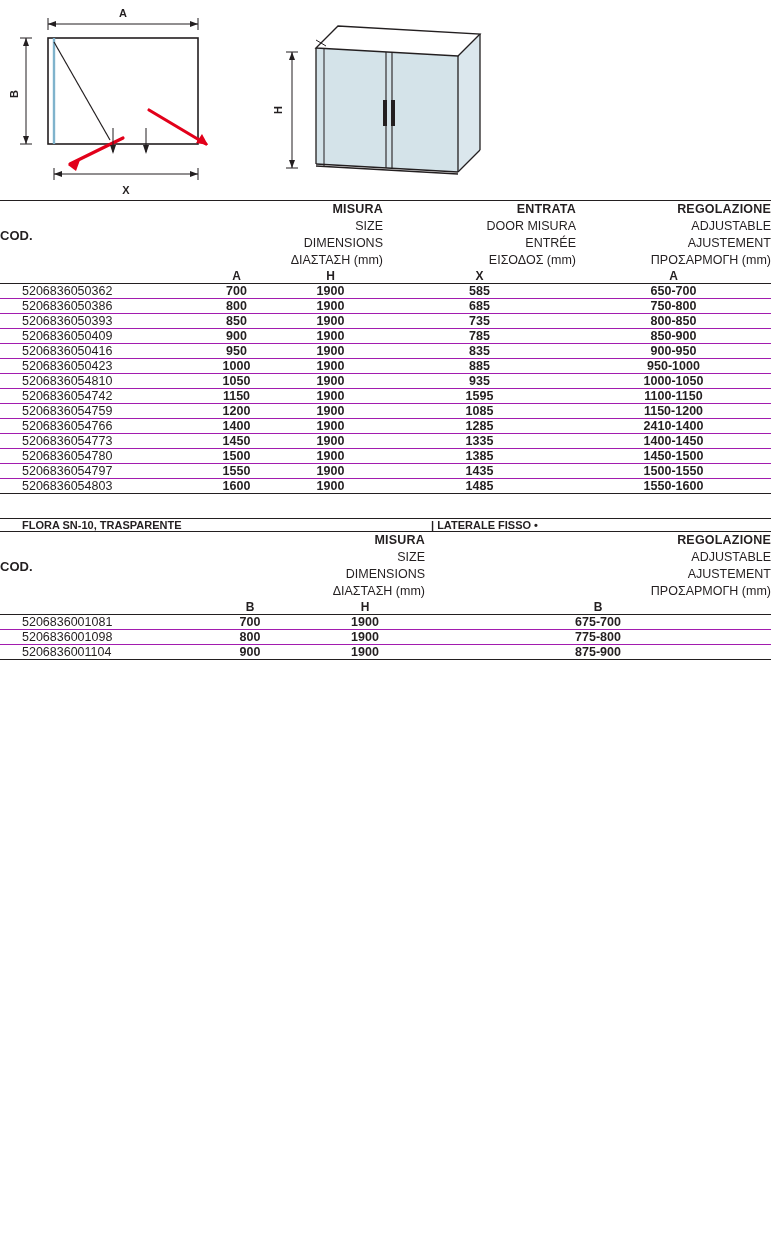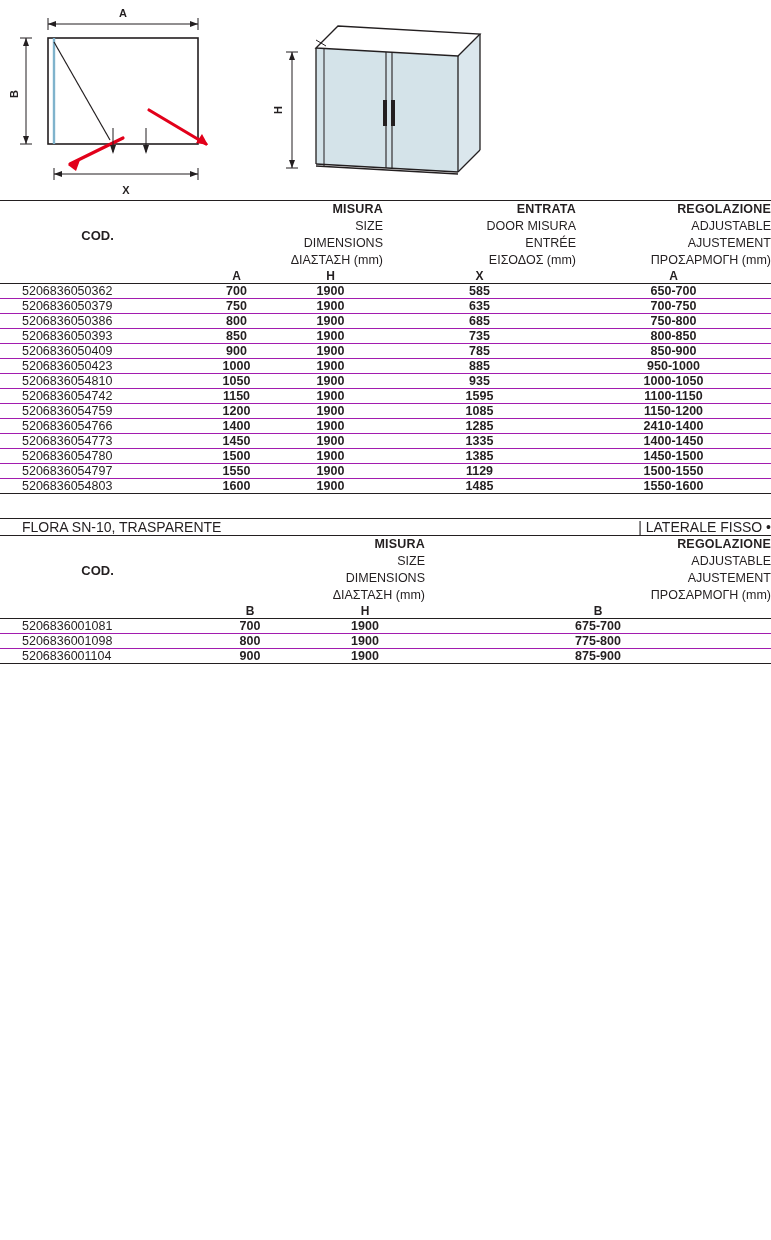--- a/index.html
+++ b/index.html
@@ -62,21 +62,20 @@
     padding: 7px 2px 6px 2px;
     font-weight: normal;
   }
   .hdr-title {
     font-weight: bold;
     letter-spacing: 0.2px;
   }
   .hdr-cod {
     font-weight: bold;
     font-size: 13px;
-    text-align: center;
   }
   .subhdr td {
     text-align: center;
     font-weight: bold;
     font-size: 12px;
     padding: 5px 0 7px 0;
   }
   .data-row td {
     font-size: 12.5px;
     padding: 7px 0 7px 0;
@@ -89,30 +88,30 @@
   }
   .data-row td.bold {
     font-weight: bold;
   }
 
   .section-gap {
     height: 24px;
   }
 
   .variant-row td {
-    font-size: 14px;
-    font-weight: normal;
+    font-size: 11px;
+    font-weight: bold;
     padding: 11px 0 11px 0;
   }
   .variant-row td.left {
     padding-left: 22px;
     text-align: left;
   }
   .variant-row td.right {
-    text-align: right;
+    text-align: left;
     padding-left: 6px;
   }
 </style>
 </head>
 <body>
 
 <div class="diagrams">
 
   <div class="diagram-left">
     <svg width="230" height="196" viewBox="0 0 230 196" xmlns="http://www.w3.org/2000/svg">
@@ -256,27 +255,20 @@
     </tr>
 
     <tr class="data-row rule-thin">
       <td class="code">5206836050362</td>
       <td class="bold">700</td>
       <td class="bold">1900</td>
       <td class="bold">585</td>
       <td class="bold">650-700</td>
     </tr>
     <tr class="data-row rule-thin">
-      <td class="code">5206836050379</td>
-      <td class="bold">750</td>
-      <td class="bold">1900</td>
-      <td class="bold">635</td>
-      <td class="bold">700-750</td>
-    </tr>
-    <tr class="data-row rule-thin">
       <td class="code">5206836050386</td>
       <td class="bold">800</td>
       <td class="bold">1900</td>
       <td class="bold">685</td>
       <td class="bold">750-800</td>
     </tr>
     <tr class="data-row rule-thin">
       <td class="code">5206836050393</td>
       <td class="bold">850</td>
       <td class="bold">1900</td>
@@ -284,20 +276,27 @@
       <td class="bold">800-850</td>
     </tr>
     <tr class="data-row rule-thin">
       <td class="code">5206836050409</td>
       <td class="bold">900</td>
       <td class="bold">1900</td>
       <td class="bold">785</td>
       <td class="bold">850-900</td>
     </tr>
     <tr class="data-row rule-thin">
+      <td class="code">5206836050416</td>
+      <td class="bold">950</td>
+      <td class="bold">1900</td>
+      <td class="bold">835</td>
+      <td class="bold">900-950</td>
+    </tr>
+    <tr class="data-row rule-thin">
       <td class="code">5206836050423</td>
       <td class="bold">1000</td>
       <td class="bold">1900</td>
       <td class="bold">885</td>
       <td class="bold">950-1000</td>
     </tr>
     <tr class="data-row rule-thin">
       <td class="code">5206836054810</td>
       <td class="bold">1050</td>
       <td class="bold">1900</td>
@@ -336,21 +335,21 @@
       <td class="code">5206836054780</td>
       <td class="bold">1500</td>
       <td class="bold">1900</td>
       <td class="bold">1385</td>
       <td class="bold">1450-1500</td>
     </tr>
     <tr class="data-row rule-thin">
       <td class="code">5206836054797</td>
       <td class="bold">1550</td>
       <td class="bold">1900</td>
-      <td class="bold">1129</td>
+      <td class="bold">1435</td>
       <td class="bold">1500-1550</td>
     </tr>
     <tr class="data-row">
       <td class="code">5206836054803</td>
       <td class="bold">1600</td>
       <td class="bold">1900</td>
       <td class="bold">1485</td>
       <td class="bold">1550-1600</td>
     </tr>
   </tbody>

